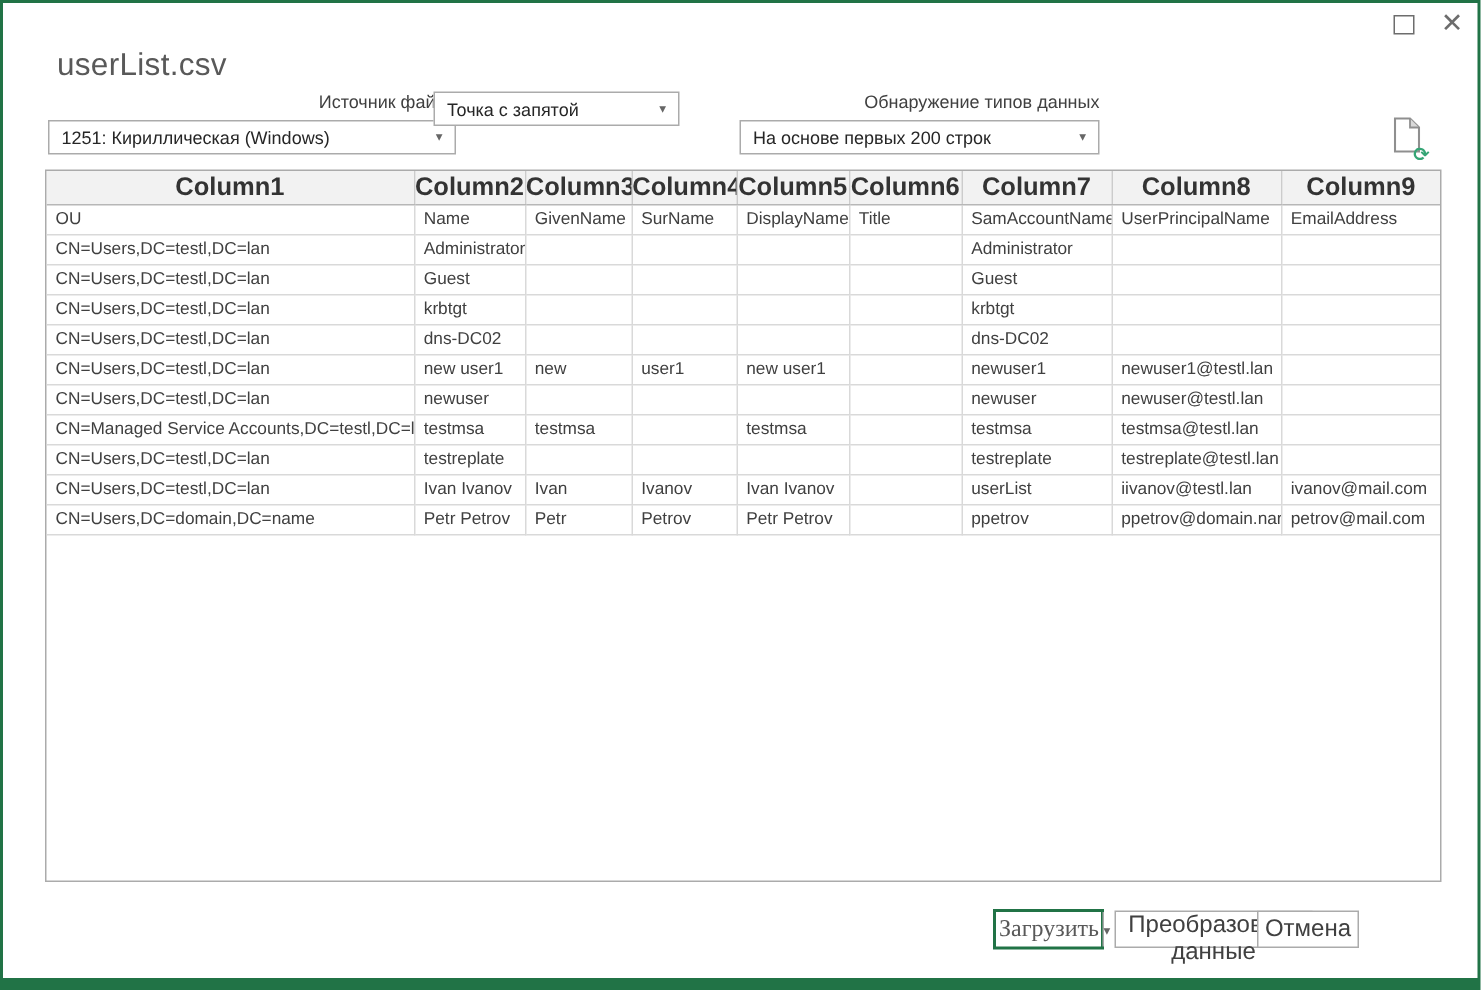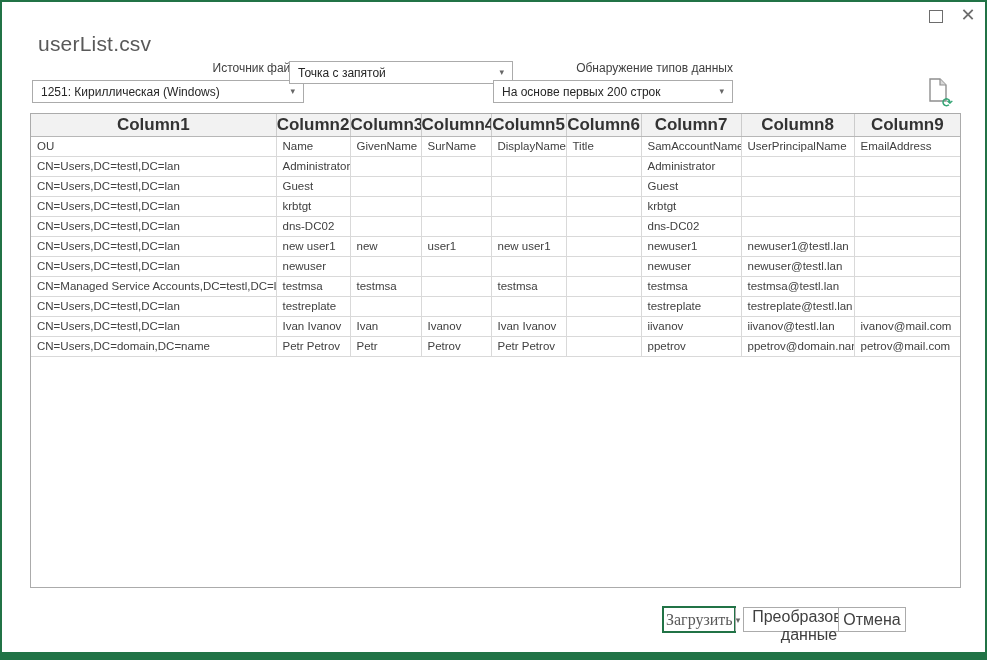--- a/index.html
+++ b/index.html
@@ -43,21 +43,21 @@
   .dropdown {
     height: 23px; background: #fff; border: 1px solid #ababab;
     display: flex; align-items: center; font-size: 12px; color: #262626;
     padding-left: 8px; cursor: default;
   }
   .dropdown .dd-arrow {
     margin-left: auto; padding-right: 8px; color: #666;
     font-size: 9px; line-height: 23px;
   }
   .fg-origin { left: 30px; } .fg-origin .dropdown { width: 272px; }
-  .fg-delim  { left: 287px; } .fg-delim .dropdown { width: 224px; }
+  .fg-delim  { left: 287px; } .fg-delim .dropdown { width: 164px; }
   .fg-types  { left: 491px; } .fg-types .dropdown { width: 240px; }
 
   .refresh-btn {
     position: absolute; left: 925px; top: 76px; width: 26px; height: 30px;
     cursor: pointer;
   }
   .refresh-btn .doc-svg { position: absolute; left: 2px; top: 0; }
   .refresh-btn .refresh-glyph {
     position: absolute; right: 0px; bottom: -1px;
     color: #35a575; font-size: 13px; line-height: 13px; font-weight: 700;
@@ -278,21 +278,21 @@
             <td>testreplate@testl.lan</td>
             <td>&nbsp;</td>
           </tr>
           <tr>
             <td>CN=Users,DC=testl,DC=lan</td>
             <td>Ivan Ivanov</td>
             <td>Ivan</td>
             <td>Ivanov</td>
             <td>Ivan Ivanov</td>
             <td>&nbsp;</td>
-            <td>iivanov</td>
+            <td>userList</td>
             <td>iivanov@testl.lan</td>
             <td>ivanov@mail.com</td>
           </tr>
           <tr>
             <td>CN=Users,DC=domain,DC=name</td>
             <td>Petr Petrov</td>
             <td>Petr</td>
             <td>Petrov</td>
             <td>Petr Petrov</td>
             <td>&nbsp;</td>

